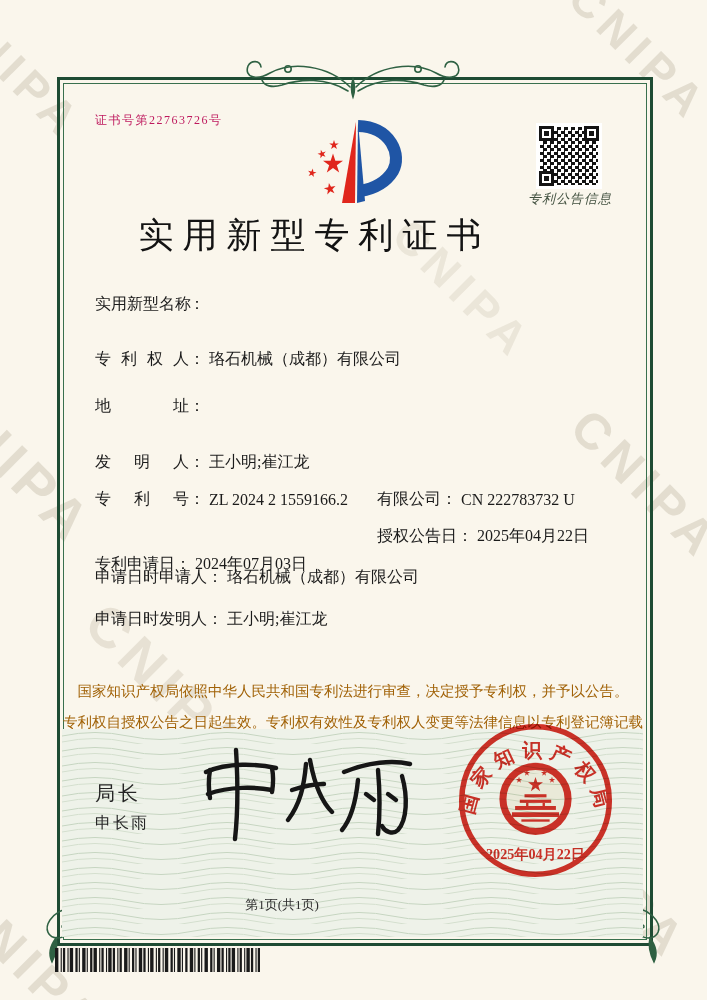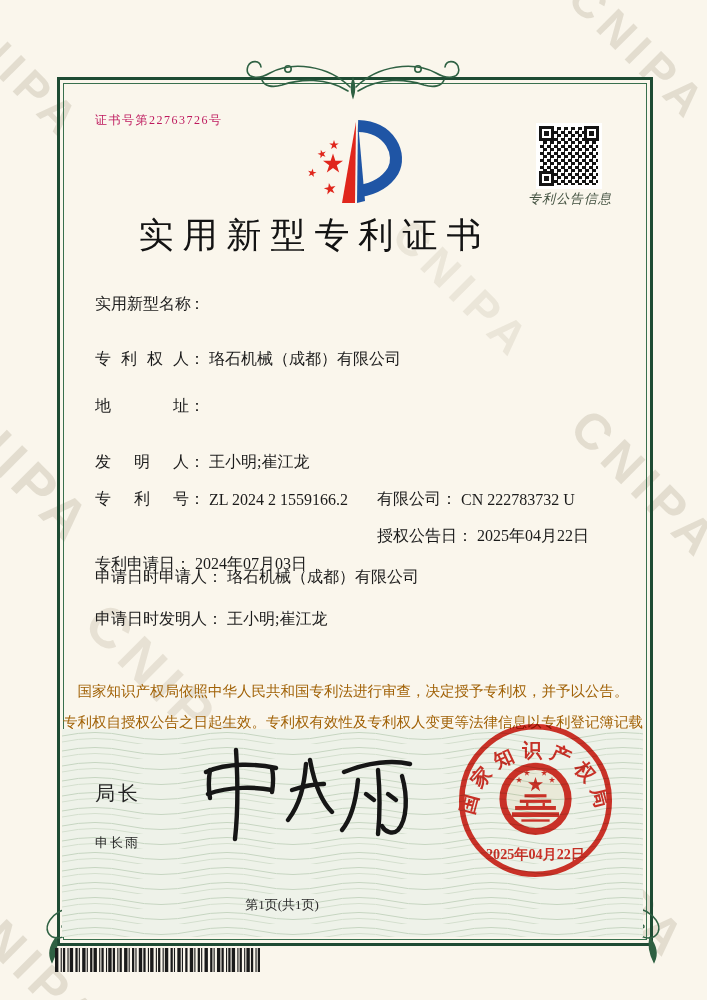--- a/index.html
+++ b/index.html
@@ -39,22 +39,22 @@
   .r1{top:294px}.r2{top:349px}.r3{top:396px}.r4{top:452px}
   .r5{top:489px}.r5b{top:489px;left:377px}
   .r6{top:554px}.r6b{top:526px;left:377px}
   .r7{top:567px}.r8{top:609px}
   .statement{position:absolute;left:62px;top:676px;width:582px;text-align:center;
       font-size:14.5px;color:#a16207;line-height:2.12;}
   .band{position:absolute;left:62px;top:729px;width:581px;height:208px;background:#eef2e9;}
   .band svg{position:absolute;inset:0;}
   .director-title{position:absolute;left:95px;top:780px;font-family:"Liberation Sans","DejaVu Sans",sans-serif;
       font-size:20px;letter-spacing:3px;color:#262626;}
-  .director-name{position:absolute;left:95px;top:834px;font-family:"Liberation Sans","DejaVu Sans",sans-serif;
-      font-size:13px;letter-spacing:2px;color:#262626;}
+  .director-name{position:absolute;left:95px;top:813px;font-family:"Liberation Sans","DejaVu Sans",sans-serif;
+      font-size:16px;letter-spacing:2px;color:#262626;}
   .signature{position:absolute;left:188px;top:742px;}
   .seal{position:absolute;left:457px;top:722px;mix-blend-mode:multiply;opacity:.95;}
   .page-info{position:absolute;left:0;top:896px;width:564px;text-align:center;font-size:13px;color:#2e2e2e;}
   .barcode{position:absolute;left:55px;top:948px;}
 </style>
 </head>
 <body>
 
 <div class="page">
 

